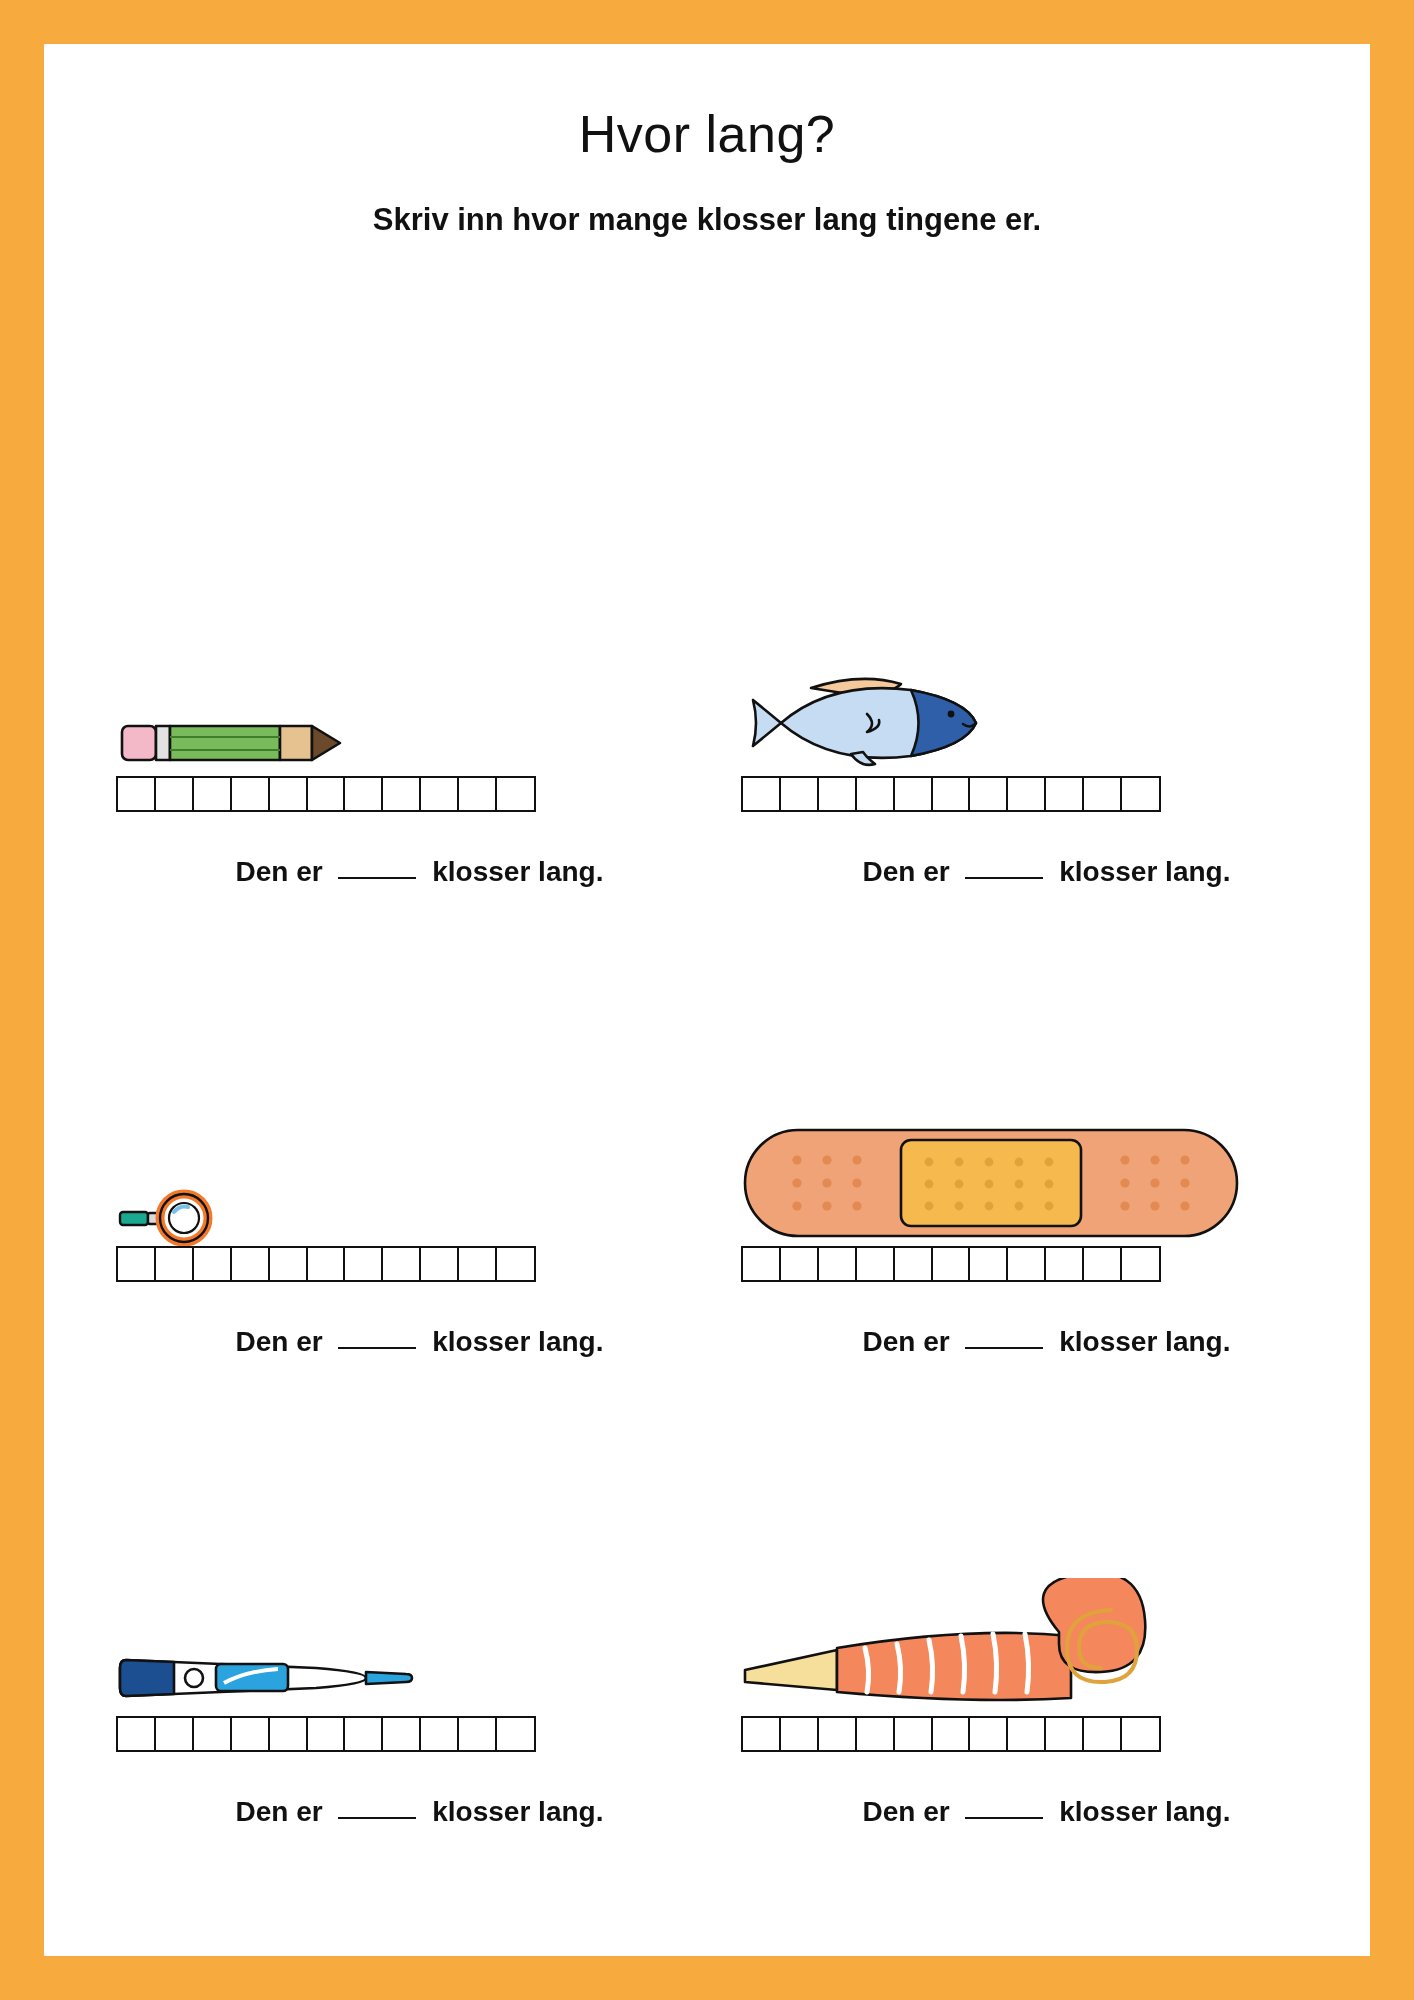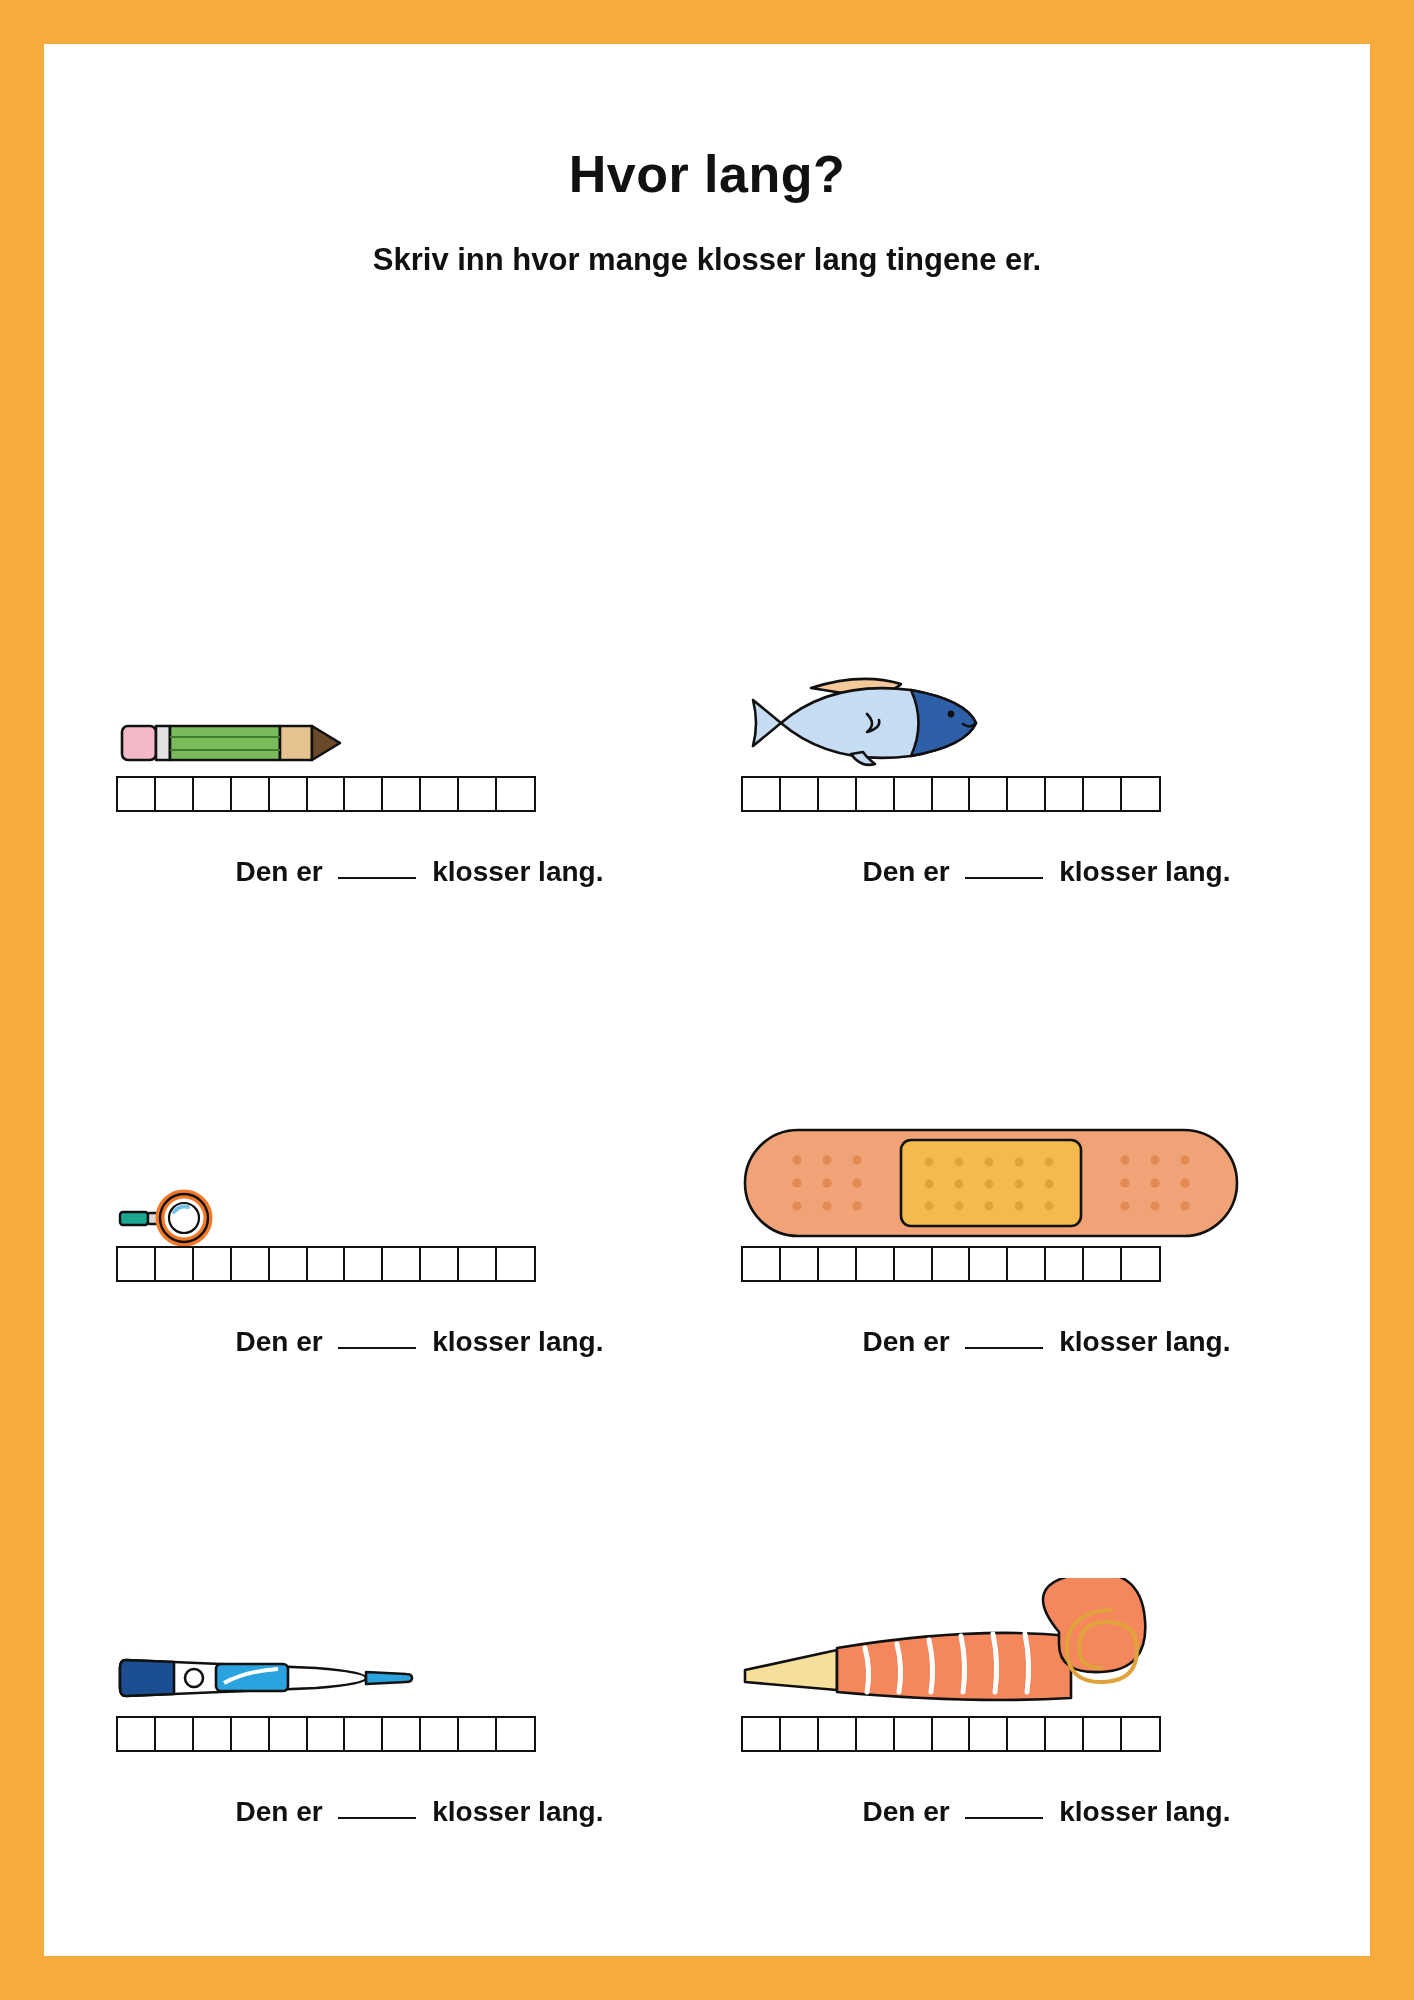--- a/index.html
+++ b/index.html
@@ -18,23 +18,23 @@
     left: 44px;
     top: 44px;
     width: 1326px;
     height: 1912px;
     background: #ffffff;
     box-sizing: border-box;
   }
   .title {
     text-align: center;
     font-size: 52px;
-    font-weight: 700;
+    font-weight: 400;
     color: #111;
-    margin-top: 100px;
+    margin-top: 60px;
     letter-spacing: 0.5px;
   }
   .subtitle {
     text-align: center;
     font-size: 31px;
     font-weight: 700;
     color: #111;
     margin-top: 38px;
   }
   .grid {

